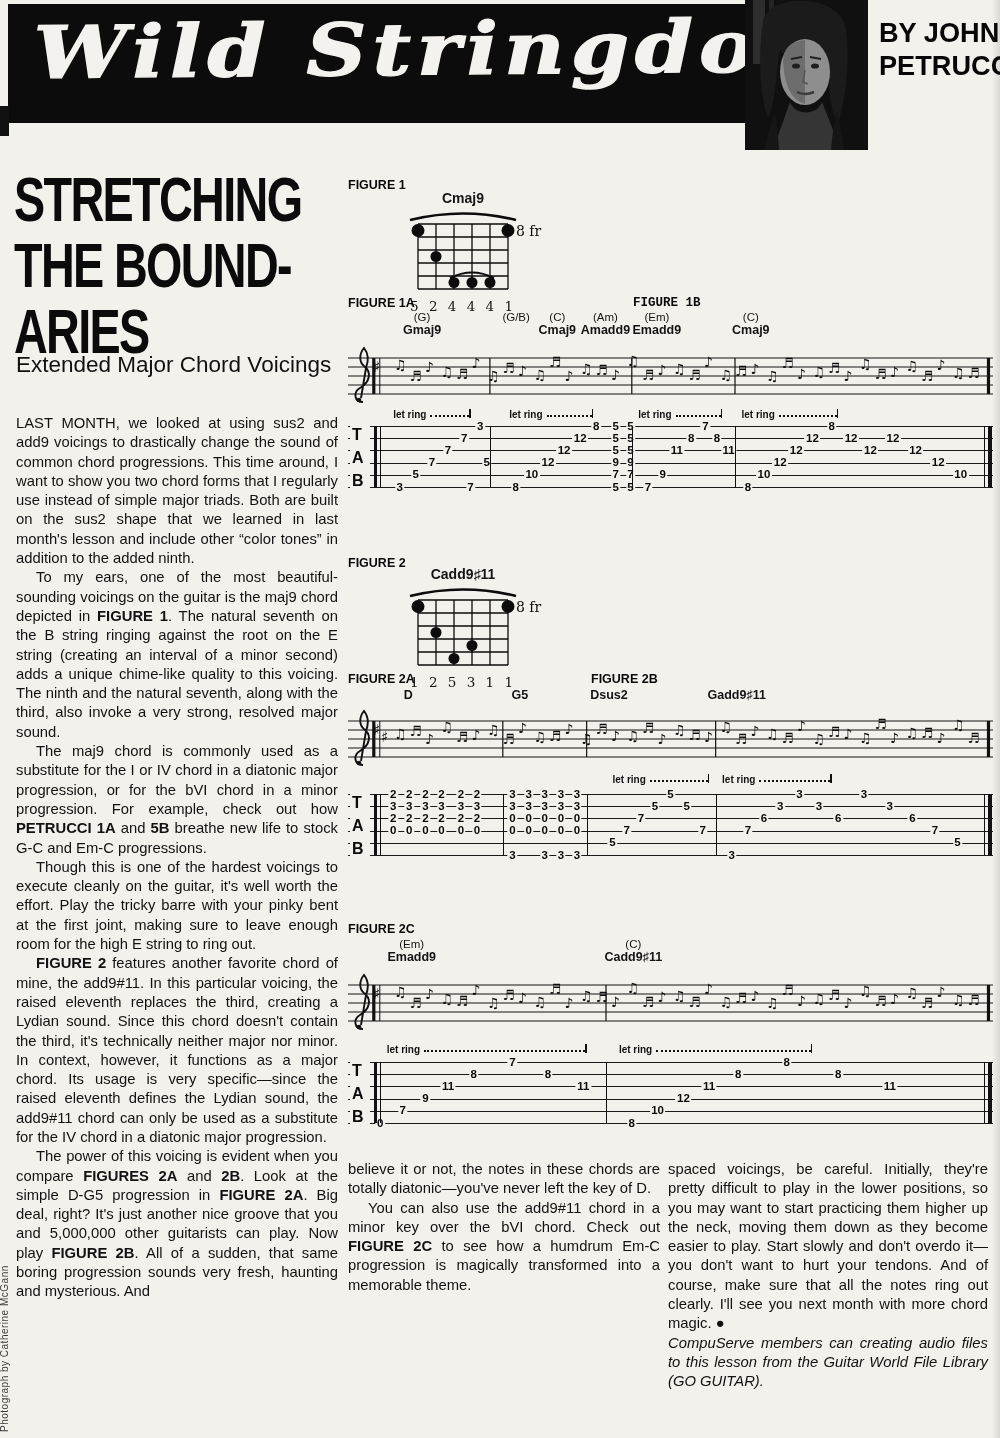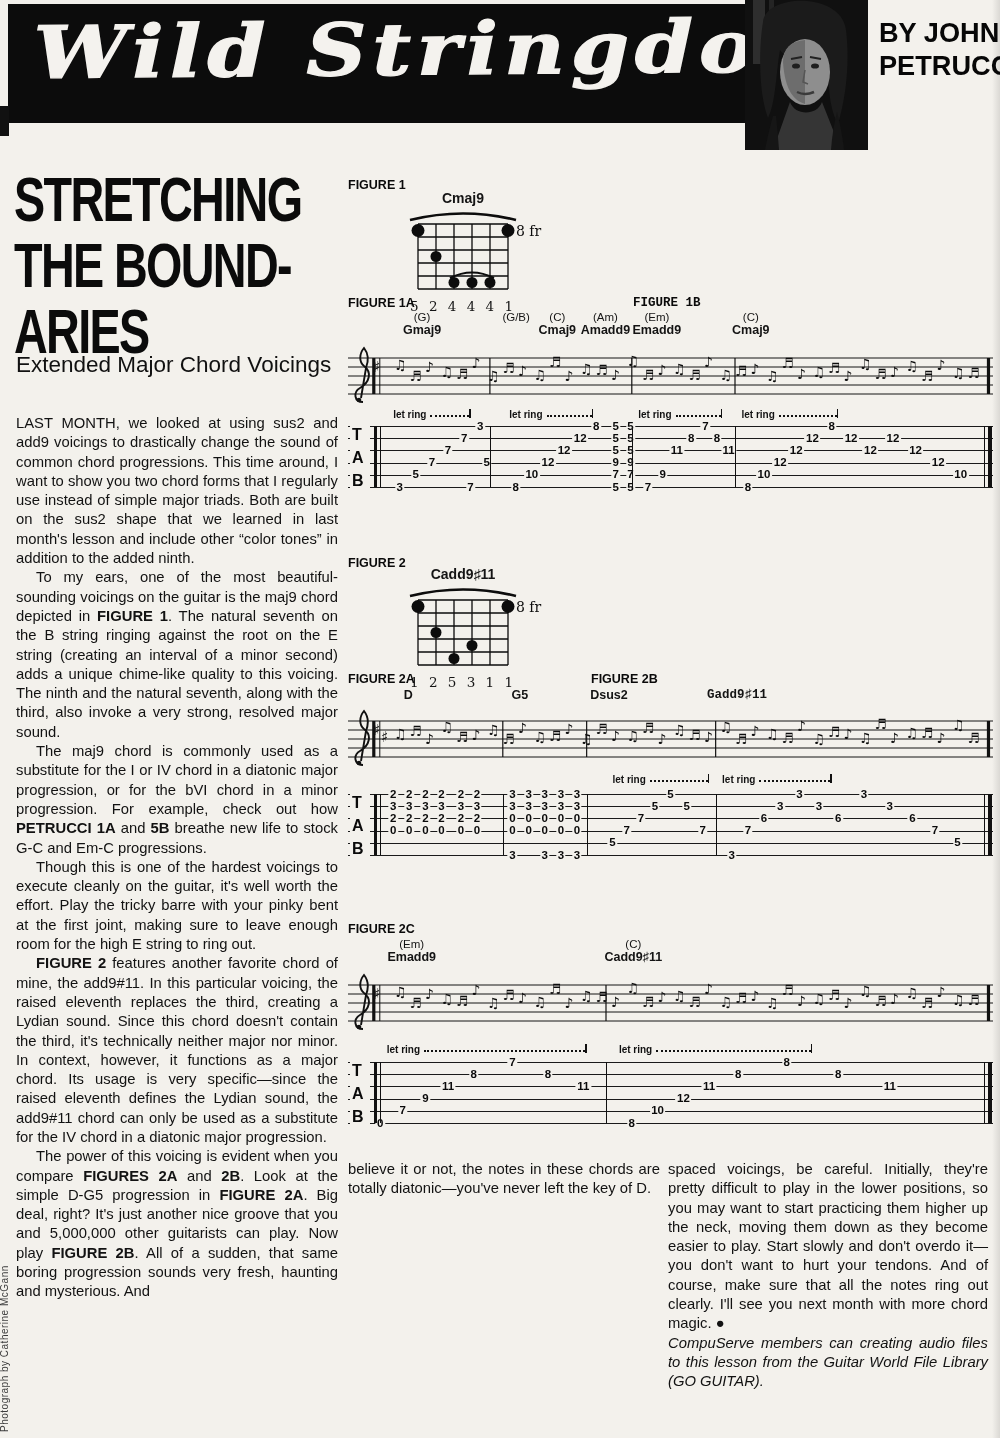--- a/index.html
+++ b/index.html
@@ -99,20 +99,21 @@
   <div class="abs col col1">
     <p class="first"><span>LAST MONTH, we looked at using sus2 and add9 voicings to drastically change the sound of common chord progressions. This time around, I want to show you two chord forms that I regularly use instead of simple major triads. Both are built on the sus2 shape that we learned in last month's lesson and include other “color tones” in addition to the added ninth.</span></p>
     <p><span>To my ears, one of the most beautiful-sounding voicings on the guitar is the maj9 chord depicted in </span><span class="b">FIGURE 1</span><span>. The natural seventh on the B string ringing against the root on the E string (creating an interval of a minor second) adds a unique chime-like quality to this voicing. The ninth and the natural seventh, along with the third, also invoke a very strong, resolved major sound.</span></p>
     <p><span>The maj9 chord is commonly used as a substitute for the I or IV chord in a diatonic major progression, or for the bVI chord in a minor progression. For example, check out how </span><span class="b">PETRUCCI 1A</span><span> and </span><span class="b">5B</span><span> breathe new life to stock G-C and Em-C progressions.</span></p>
     <p><span>Though this is one of the hardest voicings to execute cleanly on the guitar, it's well worth the effort. Play the tricky barre with your pinky bent at the first joint, making sure to leave enough room for the high E string to ring out.</span></p>
     <p><span class="b">FIGURE 2</span><span> features another favorite chord of mine, the add9#11. In this particular voicing, the raised eleventh replaces the third, creating a Lydian sound. Since this chord doesn't contain the third, it's technically neither major nor minor. In context, however, it functions as a major chord. Its usage is very specific—since the raised eleventh defines the Lydian sound, the add9#11 chord can only be used as a substitute for the IV chord in a diatonic major progression.</span></p>
     <p><span>The power of this voicing is evident when you compare </span><span class="b">FIGURES 2A</span><span> and </span><span class="b">2B</span><span>. Look at the simple D-G5 progression in </span><span class="b">FIGURE 2A</span><span>. Big deal, right? It's just another nice groove that you and 5,000,000 other guitarists can play. Now play </span><span class="b">FIGURE 2B</span><span>. All of a sudden, that same boring progression sounds very fresh, haunting and mysterious. And</span></p>
   </div>
   <div class="abs col col2">
     <p class="first"><span>believe it or not, the notes in these chords are totally diatonic—you've never left the key of D.</span></p>
+    <p><span>You can also use the add9#11 chord in a minor key over the bVI chord. Check out </span><span class="b">FIGURE 2C</span><span> to see how a humdrum Em-C progression is magically transformed into a memorable theme.</span></p>
   </div>
   <div class="abs col col3">
     <p class="first"><span>spaced voicings, be careful. Initially, they're pretty difficult to play in the lower positions, so you may want to start practicing them higher up the neck, moving them down as they become easier to play. Start slowly and don't overdo it—you don't want to hurt your tendons. And of course, make sure that all the notes ring out clearly. I'll see you next month with more chord magic. ●</span></p>
     <p class="footnote">CompuServe members can creating audio files to this lesson from the Guitar World File Library (GO GUITAR).</p>
   </div>
   <div class="abs credit">Photograph by Catherine McGann</div>
 
   <div class="abs figarea">
 
     <div class="abs figlabel" style="left:0;top:178px;">FIGURE 1</div>
@@ -323,21 +324,21 @@
     <div class="abs chordrow" style="left:0;top:688px;height:18px;">
         <div class="chordlbl" style="left: 9%;">
           <div class="nm">D</div>
         </div>
         <div class="chordlbl" style="left: 26%;">
           <div class="nm">G5</div>
         </div>
         <div class="chordlbl" style="left: 39%;">
           <div class="nm">Dsus2</div>
         </div>
-        <div class="chordlbl" style="left: 58%; font-family: Liberation Mono, monospace;">
+        <div class="chordlbl" style="left: 58%;">
           <div class="nm">Gadd9♯11</div>
         </div>
       </div>
     <svg class="abs staff" style="left:0;top:708px;" viewBox="0 0 645 60">
         <line x1="0" y1="13" x2="645" y2="13" stroke="#141414" stroke-width="1"></line>
         <line x1="0" y1="22" x2="645" y2="22" stroke="#141414" stroke-width="1"></line>
         <line x1="0" y1="31" x2="645" y2="31" stroke="#141414" stroke-width="1"></line>
         <line x1="0" y1="40" x2="645" y2="40" stroke="#141414" stroke-width="1"></line>
         <line x1="0" y1="49" x2="645" y2="49" stroke="#141414" stroke-width="1"></line>
         <path d="M15,57 C6,57 5,47 12,43 C22,37 24,27 16,21 C11,17 11,9 16,3 C20,8 21,15 18,23 L13,53" fill="none" stroke="#111" stroke-width="1.9"></path>

